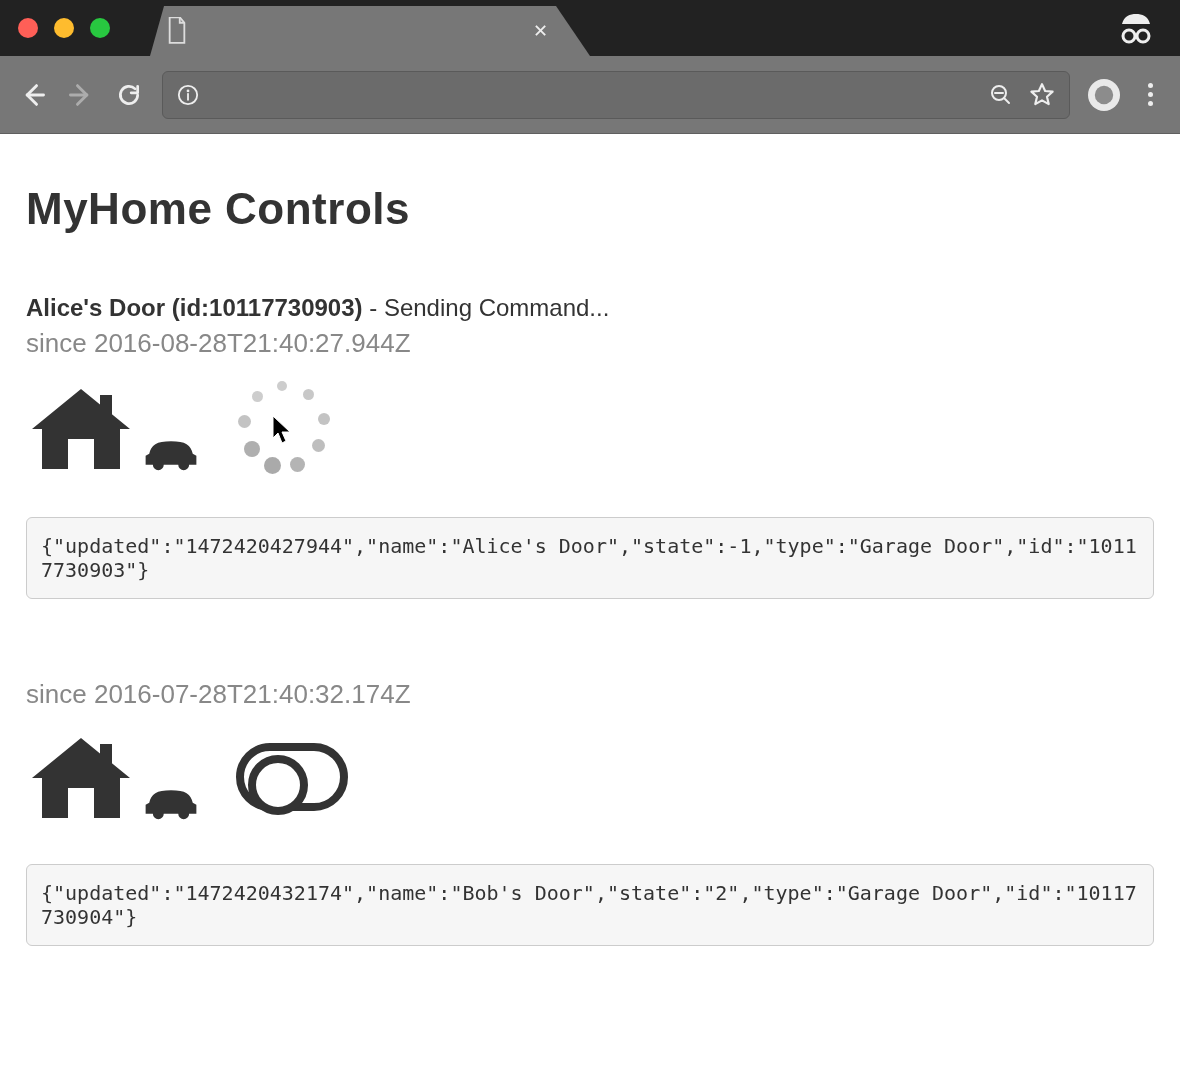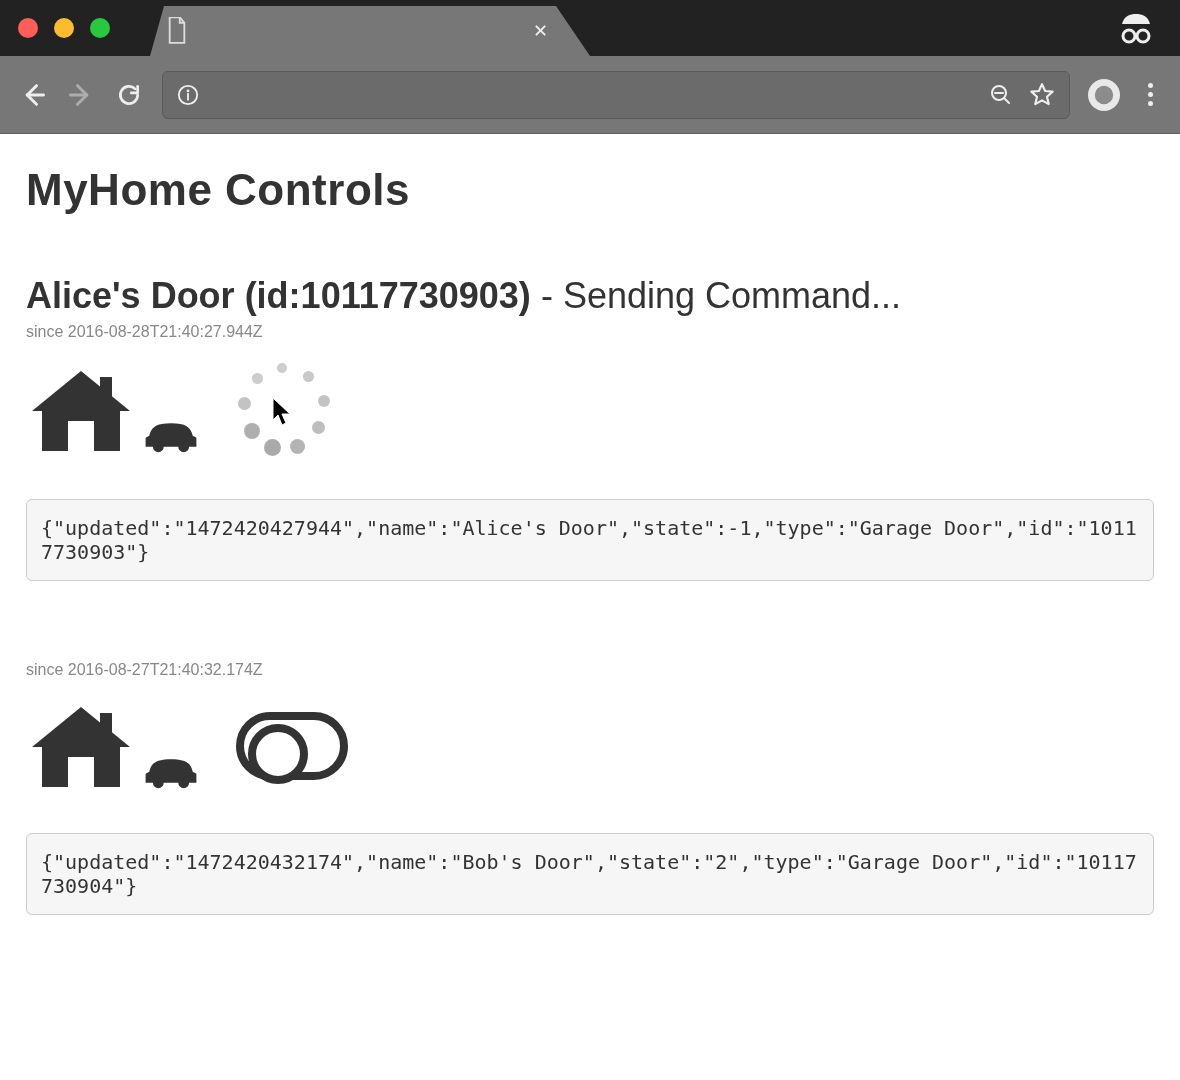--- a/index.html
+++ b/index.html
@@ -81,33 +81,33 @@
   .tool-icon { color: #eee; display:flex; }
   .avatar {
     width: 32px; height: 32px; border-radius: 50%;
     background: #e9e9e9;
     display:flex; align-items:center; justify-content:center;
   }
   .kebab { color: #eee; display: flex; flex-direction: column; gap: 4px; align-items:center; justify-content:center; width:24px;}
   .kebab span { width:5px; height:5px; background:#eee; border-radius:50%; }
 
   
-  .page { padding: 21px 26px; }
+  .page { padding: 40px 26px; }
   h1.title {
     margin: 10px 0 60px 0;
     font-size: 44px;
     font-weight: 700;
     color: #333;
     letter-spacing: .5px;
   }
   .device { margin-bottom: 80px; }
-  .device .heading { font-size: 36px; color: #333; margin-bottom: 6px; }
+  .device .heading { font-size: 24px; color: #333; margin-bottom: 6px; }
   .device .heading b { font-weight: 700; }
   .device .heading .status { color: #333; font-weight: 400; }
-  .device .since { font-size: 16px; color: #888; margin-bottom: 22px; }
+  .device .since { font-size: 26px; color: #888; margin-bottom: 22px; }
   .icons { display: flex; align-items: center; gap: 36px; margin-bottom: 42px; }
   .house-car { display: flex; align-items: flex-end; gap: 6px; }
   .house-car svg { fill: #333; }
 
   .spinner { position: relative; width: 94px; height: 94px; }
   .spinner .dot {
     position: absolute; border-radius: 50%; background: #9b9b9b;
   }
   .cursor { position: absolute; left: 36px; top: 34px; pointer-events:none; }
 
@@ -263,21 +263,21 @@
             </svg>
         </span>
       </div>
     </div>
     <pre class="json">{"updated":"1472420427944","name":"Alice's Door","state":-1,"type":"Garage Door","id":"10117730903"}</pre>
   </div>
 
   <div class="device">
     <div class="since">
       <span>since</span>
-      <span>2016-08-27T21:40:32.174Z</span>
+      <span>2016-07-28T21:40:32.174Z</span>
     </div>
     <div class="icons">
       <span class="house-car">
         <svg width="110" height="90" viewBox="0 0 110 90">
           <path d="M55 6 L104 46 H94 V86 H68 V56 H42 V86 H16 V46 H6 Z"></path>
           <rect x="74" y="12" width="12" height="22"></rect>
         </svg>
         <svg width="58" height="42" viewBox="0 0 64 44">
           <path d="M8 24c2-10 8-14 24-14s22 4 24 14l4 2v10h-8a6 6 0 1 1-12 0H24a6 6 0 1 1-12 0H4V26z"></path>
         </svg>

